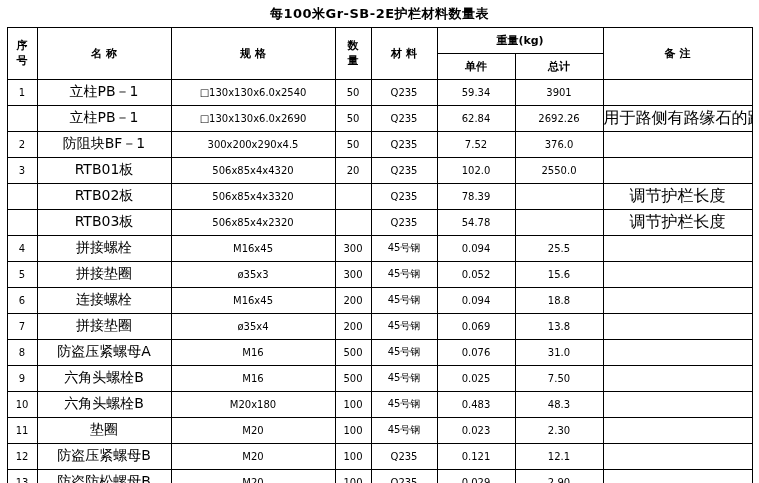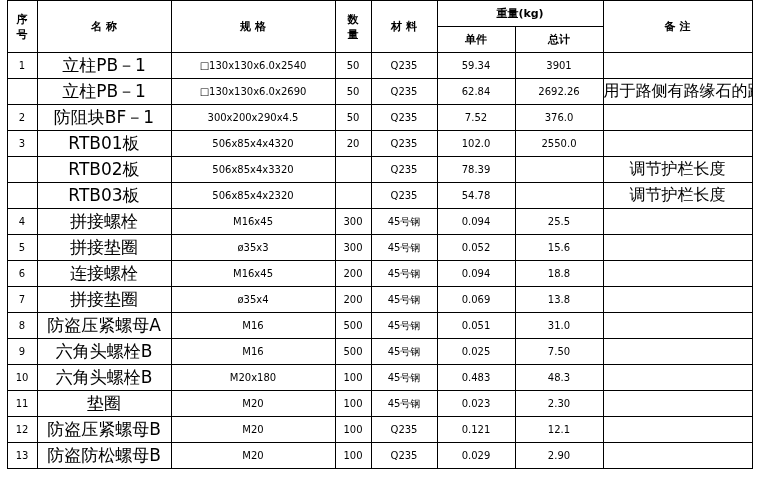--- a/index.html
+++ b/index.html
@@ -43,37 +43,38 @@
     height: 25px;
     font-weight: normal;
     overflow: hidden;
     white-space: nowrap;
   }
   table.mat th {
     font-weight: bold;
     font-size: 11px;
   }
   .hdr-tall { height: 22px; }
-  .cell-name { font-weight: bold; font-size: 17px; }
+  .cell-name { font-weight: bold; font-size: 14px; }
   .cell-note { font-weight: bold; font-size: 16px; }
   .col-seq { width: 30px; }
   .col-name { width: 134px; }
   .col-spec { width: 164px; }
   .col-qty { width: 36px; }
   .col-mat { width: 66px; }
   .col-unitw { width: 78px; }
   .col-totw { width: 88px; }
   .col-remark { width: 149px; }
   .sub-hdr { font-weight: bold; font-size: 11px; }
 </style>
 </head>
 <body>
 
 <div id="page">
 
+  <div id="doc-title">每100米Gr-SB-2E护栏材料数量表</div>
 
   <table class="mat">
     <colgroup>
       <col class="col-seq">
       <col class="col-name">
       <col class="col-spec">
       <col class="col-qty">
       <col class="col-mat">
       <col class="col-unitw">
       <col class="col-totw">
@@ -200,21 +201,21 @@
           <td>0.069</td>
           <td>13.8</td>
           <td class="cell-note"></td>
         </tr>
         <tr>
           <td>8</td>
           <td class="cell-name">防盗压紧螺母A</td>
           <td>M16</td>
           <td>500</td>
           <td>45号钢</td>
-          <td>0.051</td>
+          <td>0.076</td>
           <td>31.0</td>
           <td class="cell-note"></td>
         </tr>
         <tr>
           <td>9</td>
           <td class="cell-name">六角头螺栓B</td>
           <td>M16</td>
           <td>500</td>
           <td>45号钢</td>
           <td>0.025</td>

